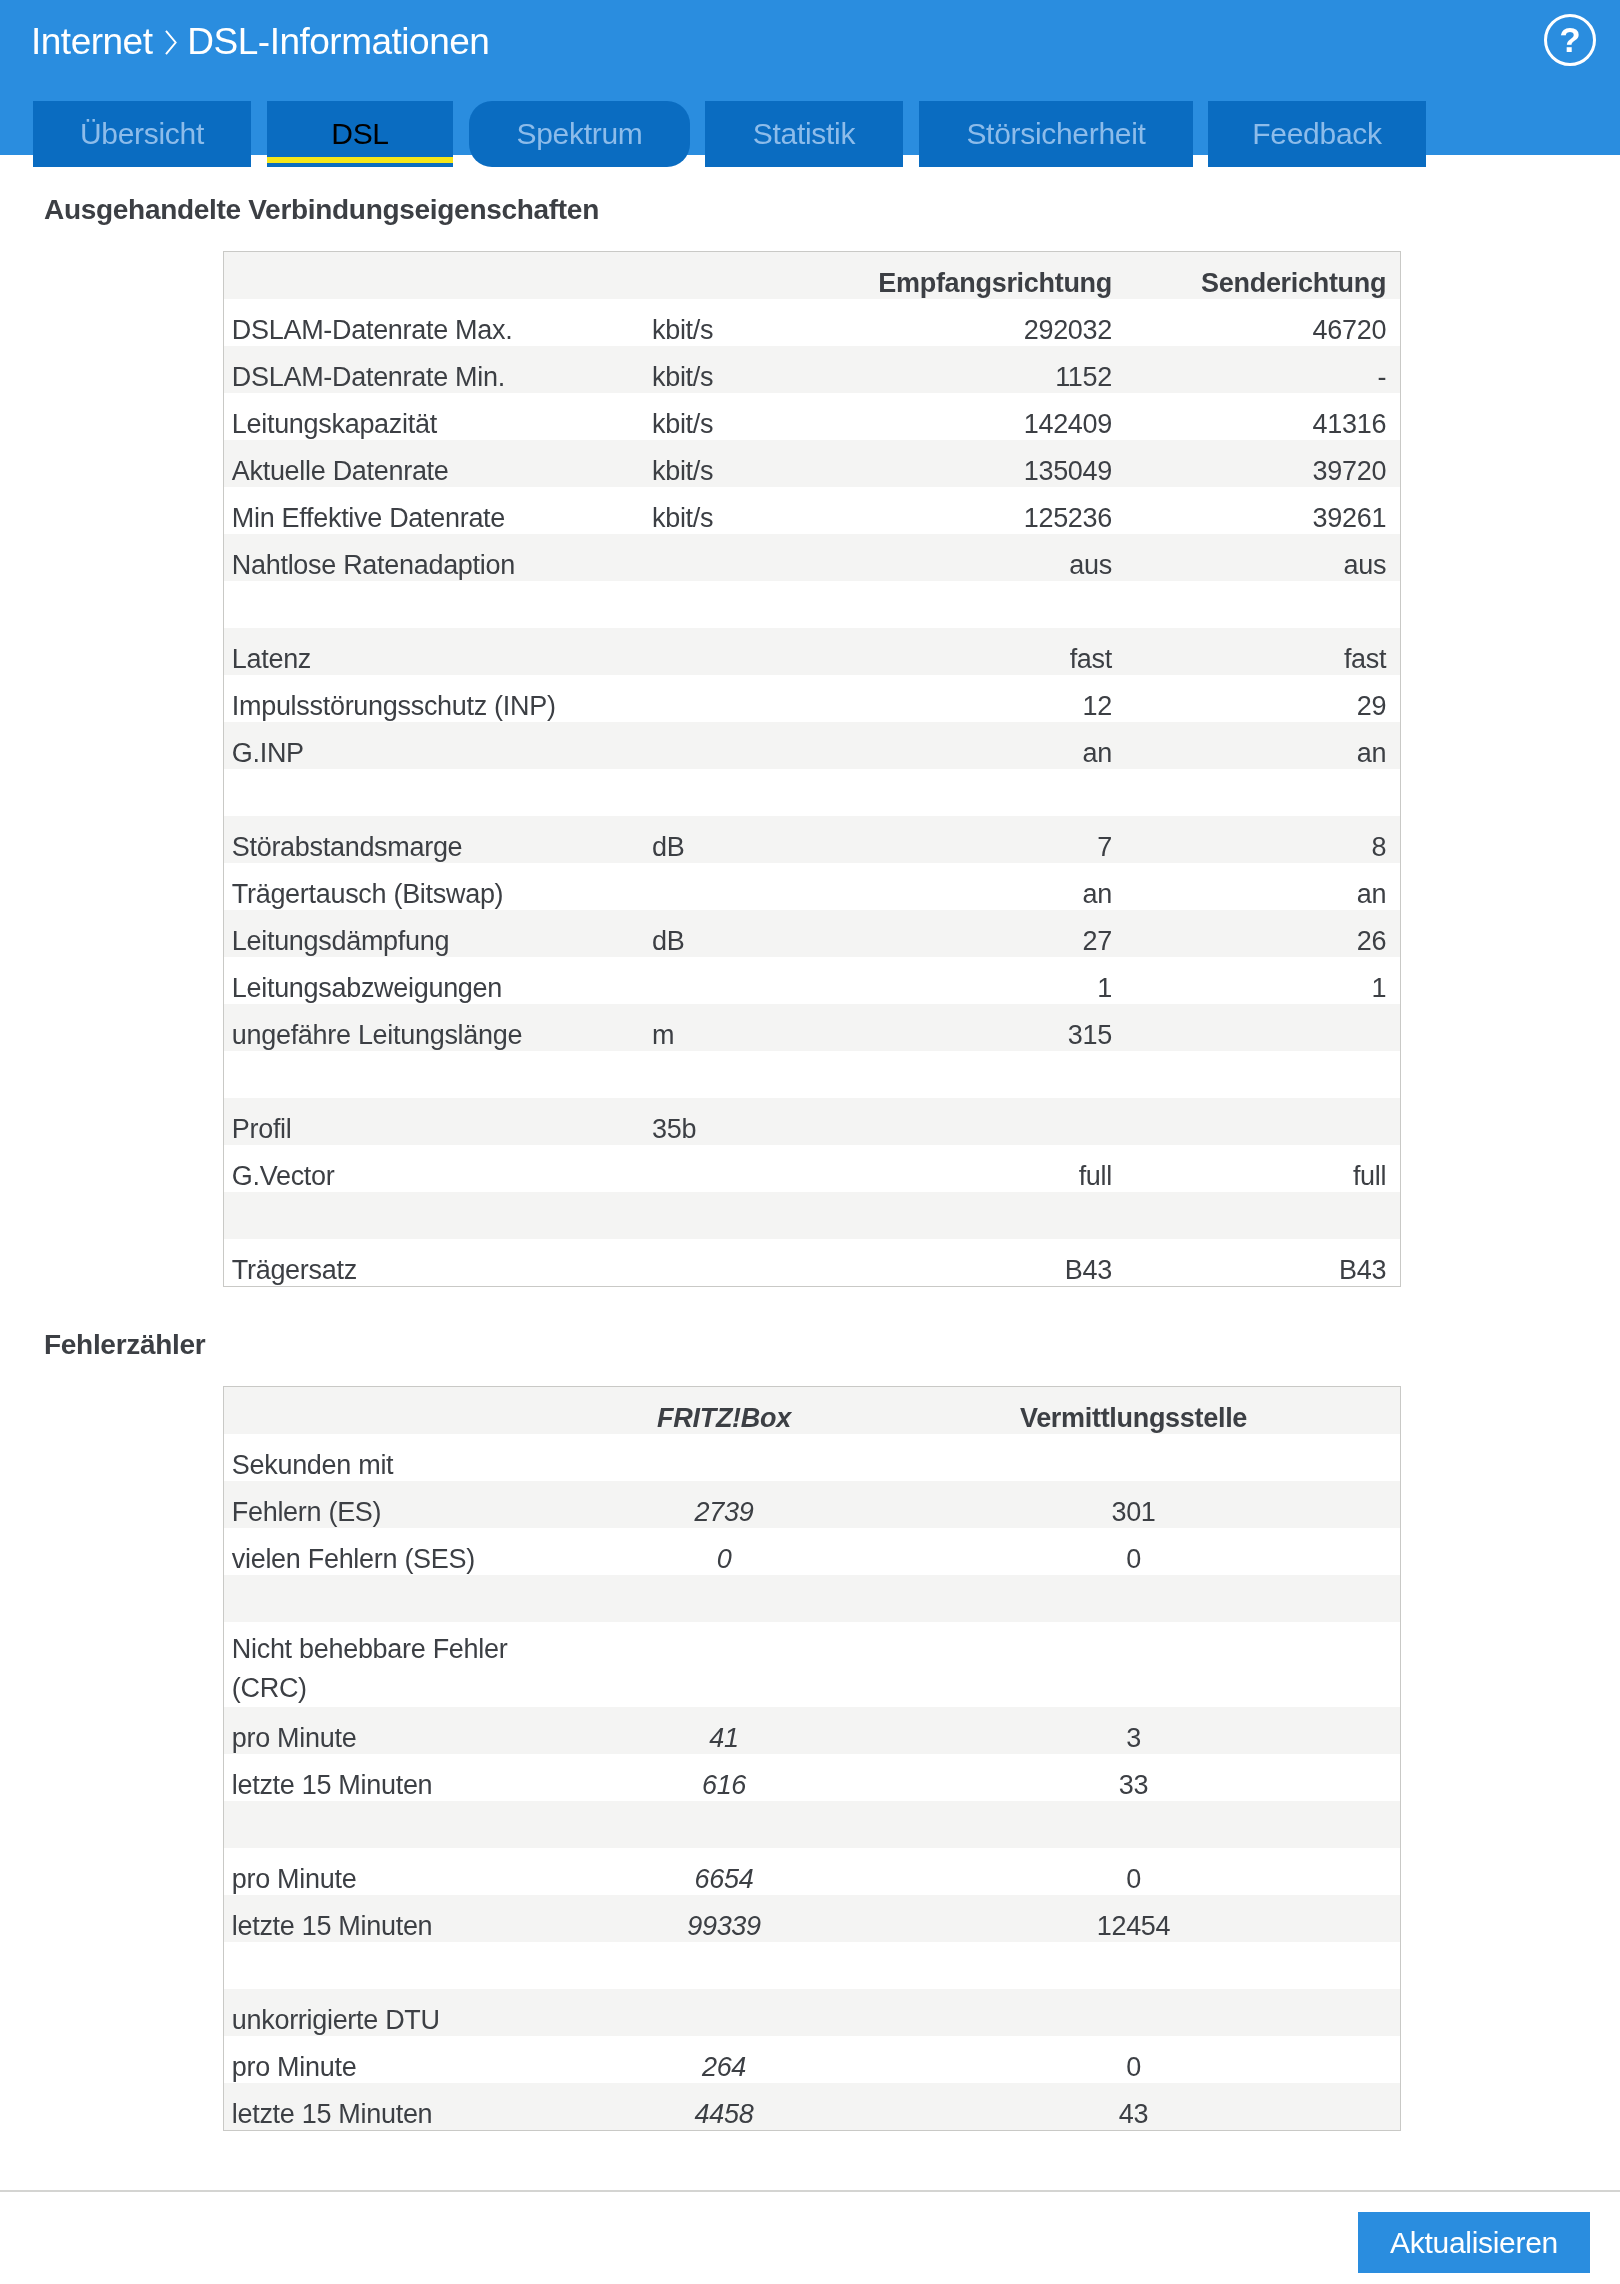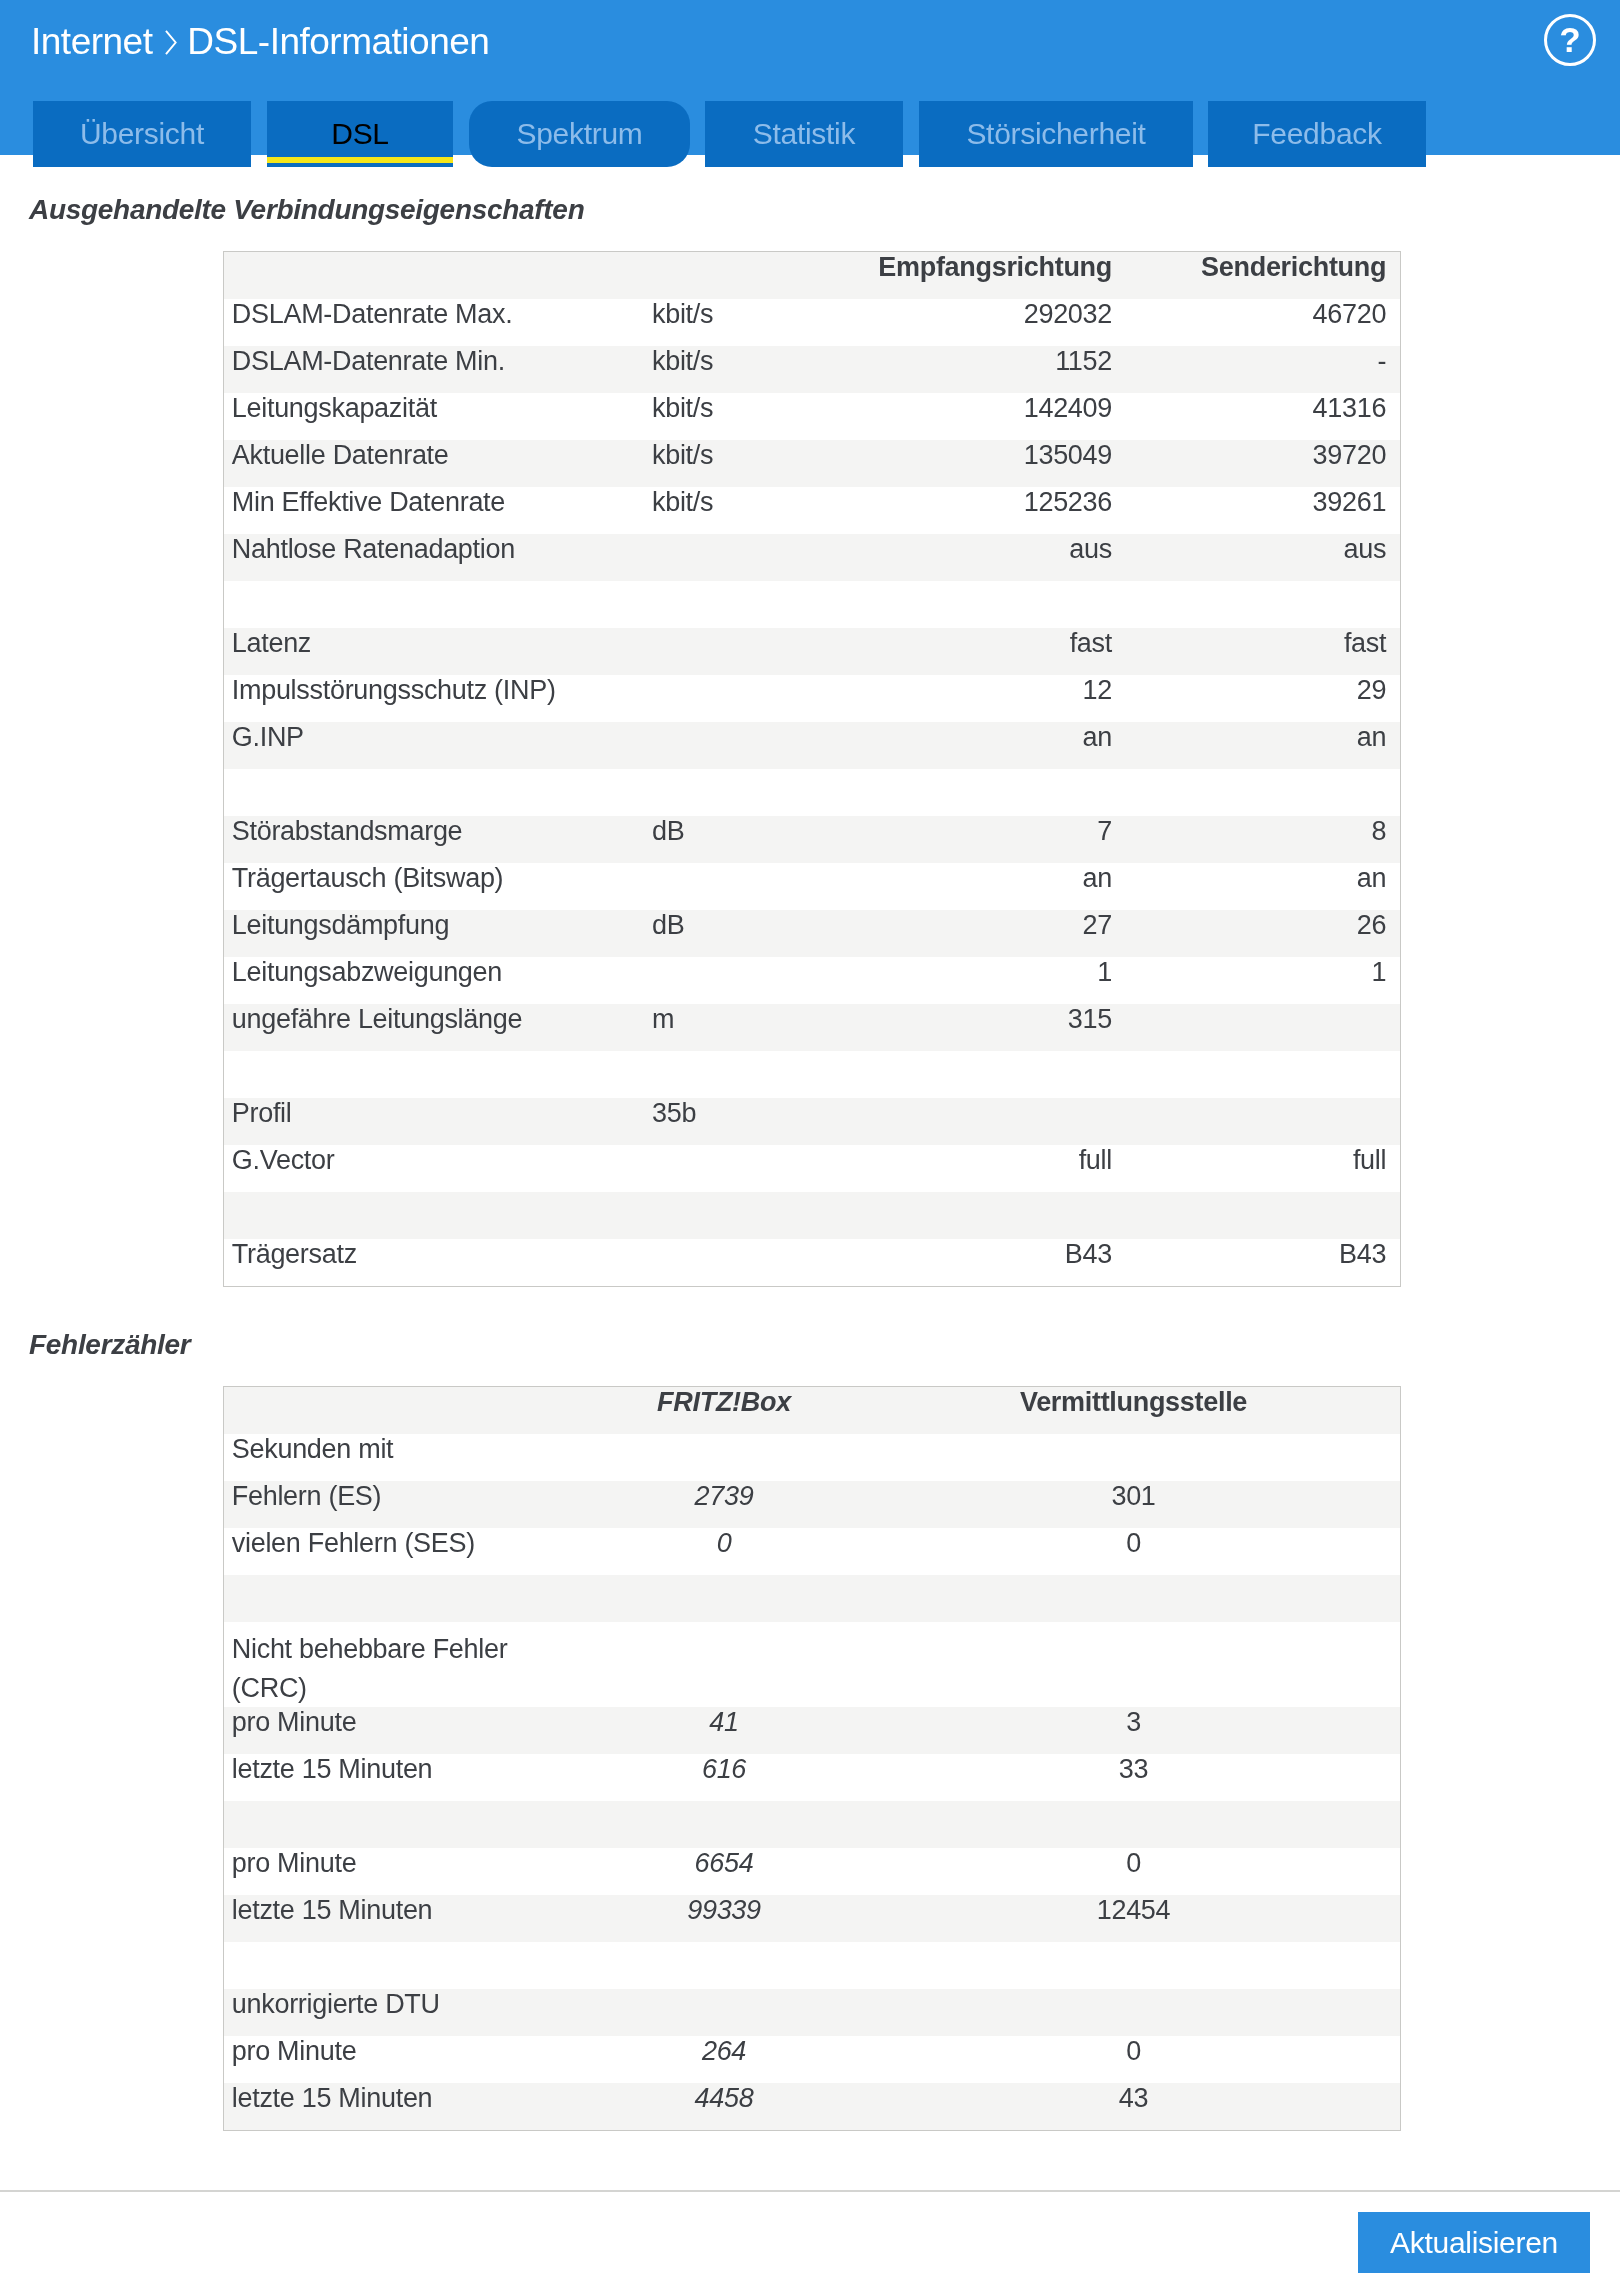--- a/index.html
+++ b/index.html
@@ -10,24 +10,24 @@
   .breadcrumb { position: absolute; left: 31px; top: 19.4px; height: 45px; display: flex; align-items: center; color: #ffffff; font-size: 37px; letter-spacing: -0.5px; }
   .breadcrumb .sep { display: inline-block; margin: 0 9.7px 0 11.6px; width: 13.6px; height: 27px; position: relative; }
   .breadcrumb .sep svg { position: absolute; left: 0; top: 0; }
   .help-btn { position: absolute; left: 1544px; top: 13.6px; width: 52px; height: 52px; border: 3.9px solid #ffffff; border-radius: 50%; color: #fff; font-weight: bold; font-size: 35px; display: flex; align-items: center; justify-content: center; cursor: pointer; }
 
   .tabs { position: absolute; left: 0; top: 101px; height: 66px; width: 1621px; }
   .tab { position: absolute; top: 0; height: 66px; background: #0a6cc1; color: #8dbcea; font-size: 30px; display: flex; align-items: center; justify-content: center; cursor: pointer; letter-spacing: -0.3px; }
   .tab.active { color: #000000; }
   .tab.active::after { content: ""; position: absolute; left: 0; right: 0; bottom: 3.9px; height: 5.8px; background: #f5e61a; }
 
-  .section-title { position: absolute; left: 29px; font-size: 28px; font-weight: bold; color: #3c3f44; letter-spacing: -0.3px; font-style: italic; }
+  .section-title { position: absolute; left: 44px; font-size: 28px; font-weight: bold; color: #3c3f44; letter-spacing: -0.3px; }
 
   .tbl { position: absolute; left: 223px; width: 1178px; border: 1.9px solid #c9c9c6; background: #fff; }
-  .row { display: flex; height: 47px; align-items: flex-start; font-size: 27px; letter-spacing: -0.3px; }
+  .row { display: flex; height: 47px; align-items: flex-end; font-size: 27px; letter-spacing: -0.3px; }
   .row:nth-child(odd) { background: #f4f4f3; }
   .row:nth-child(even) { background: #ffffff; }
   .row.tall { height: 85px; align-items: flex-start; padding-top: 7.8px; line-height: 39px; }
   .hdr { font-weight: bold; }
 
   .t1 .c-label { width: 428px; padding-left: 7.8px; }
   .t1 .c-unit  { width: 175px; }
   .t1 .c-down  { width: 285px; text-align: right; }
   .t1 .c-up    { width: 282px; text-align: right; padding-right: 7.8px; }
 

